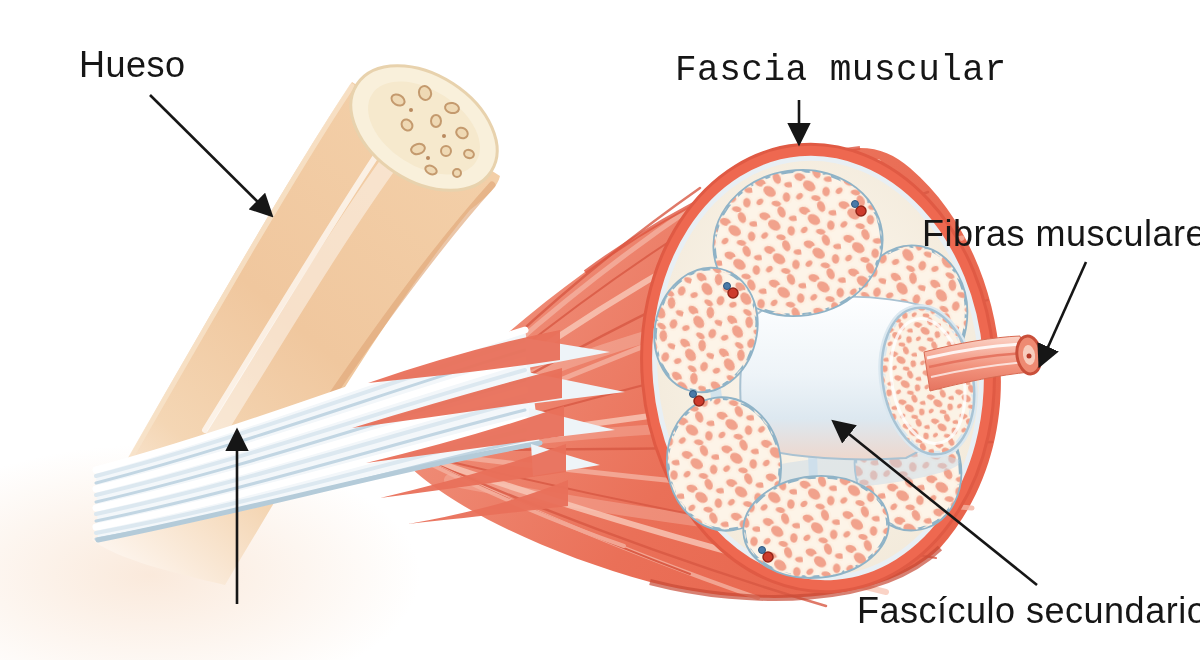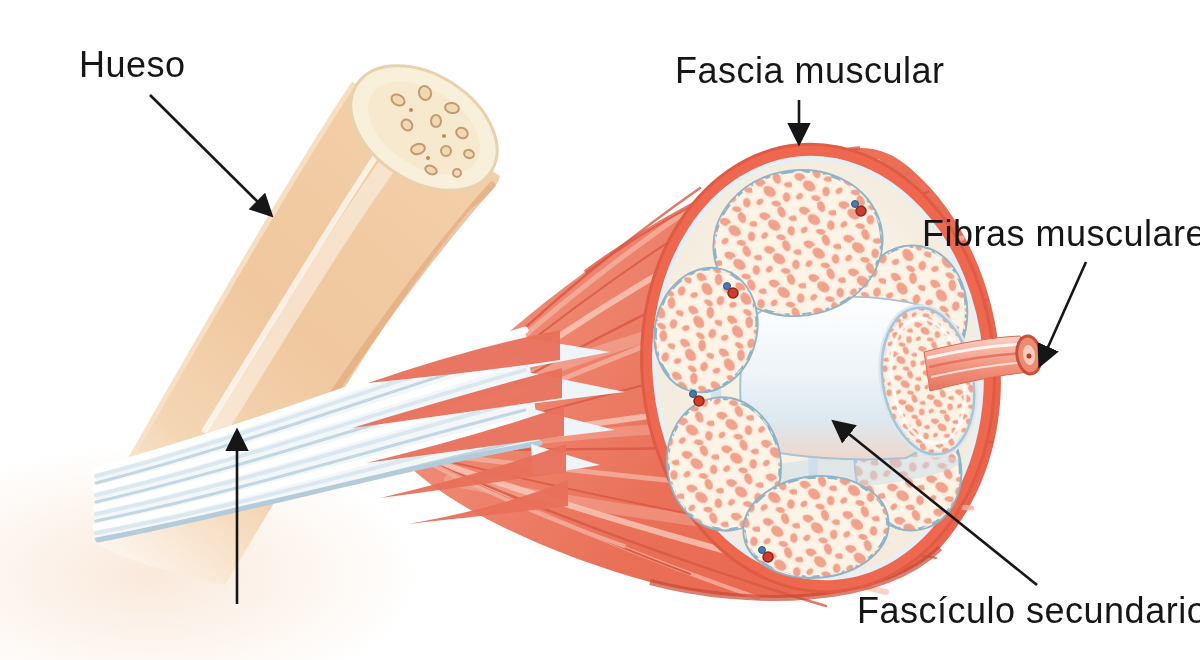--- a/index.html
+++ b/index.html
@@ -6,21 +6,21 @@
   .stage{
     position:relative;width:1200px;height:660px;background:#ffffff;
     overflow:hidden;font-family:"Liberation Sans", sans-serif;
   }
   .illustration{position:absolute;left:0;top:0;}
   .lbl{
     position:absolute;font-size:36px;line-height:1.1;color:#161616;
     white-space:nowrap;letter-spacing:0.5px;
   }
   .lbl-hueso{left:79px;top:45px;}
-  .lbl-fascia{left:675px;top:51px;}
+  .lbl-fascia{left:675px;top:51px;font-family:Liberation Mono, monospace;}
   .lbl-fibras{left:922px;top:214px;}
   .lbl-tendon{left:176px;top:602px;}
   .lbl-fasciculo{left:857px;top:591px;}
 </style>
 </head>
 <body>
 
 <div class="stage">
 
   <svg class="illustration" width="1200" height="660" viewBox="0 0 1200 660">

